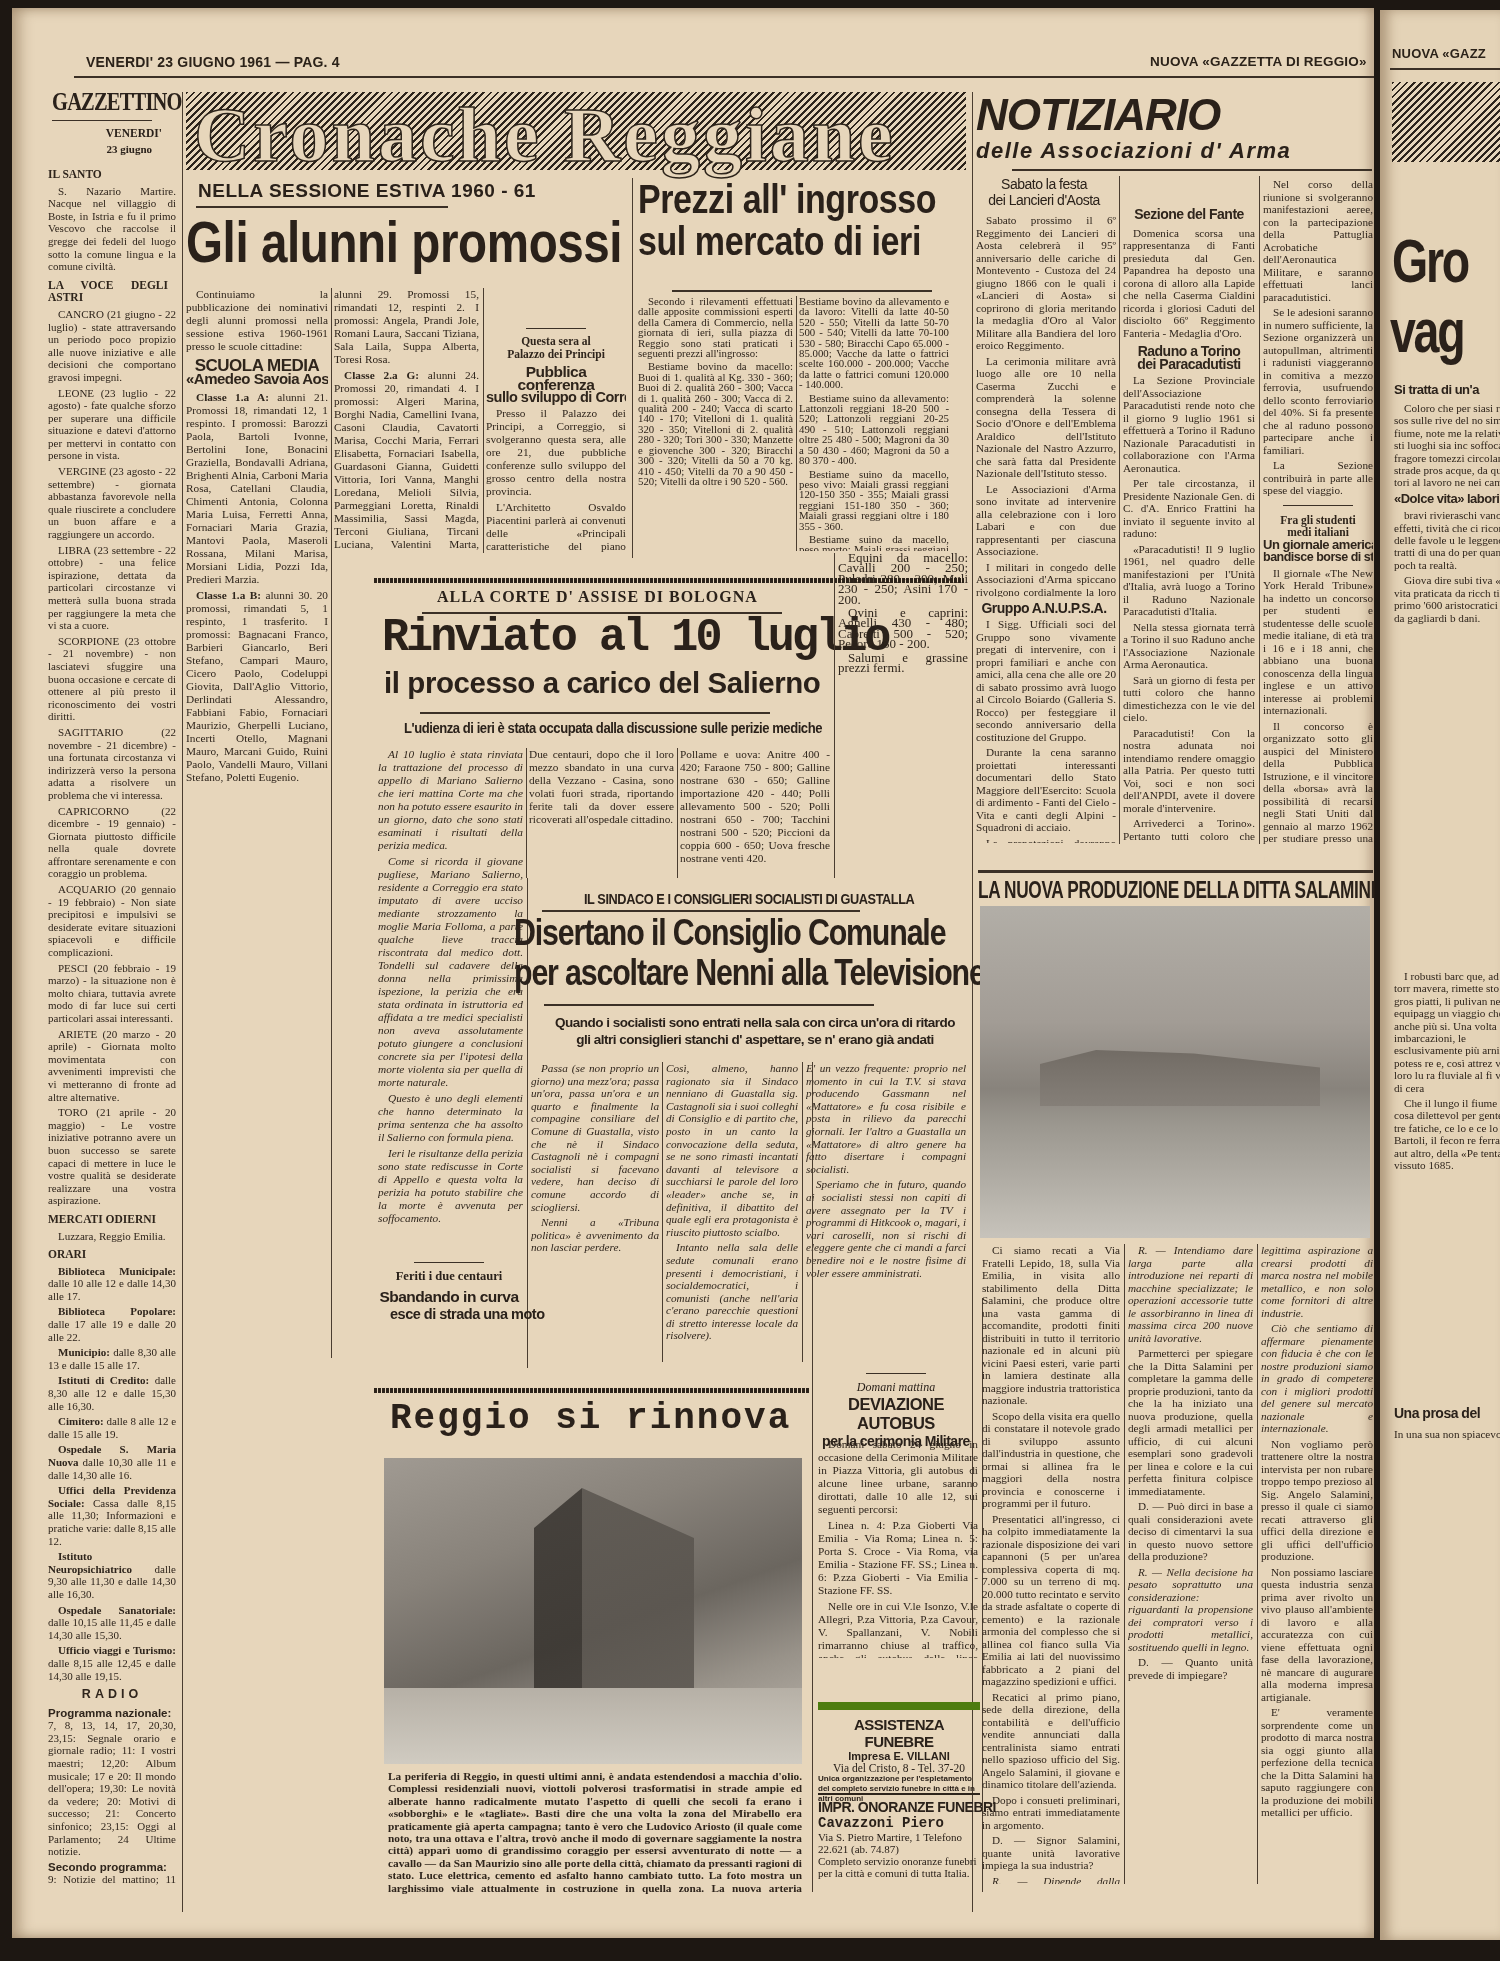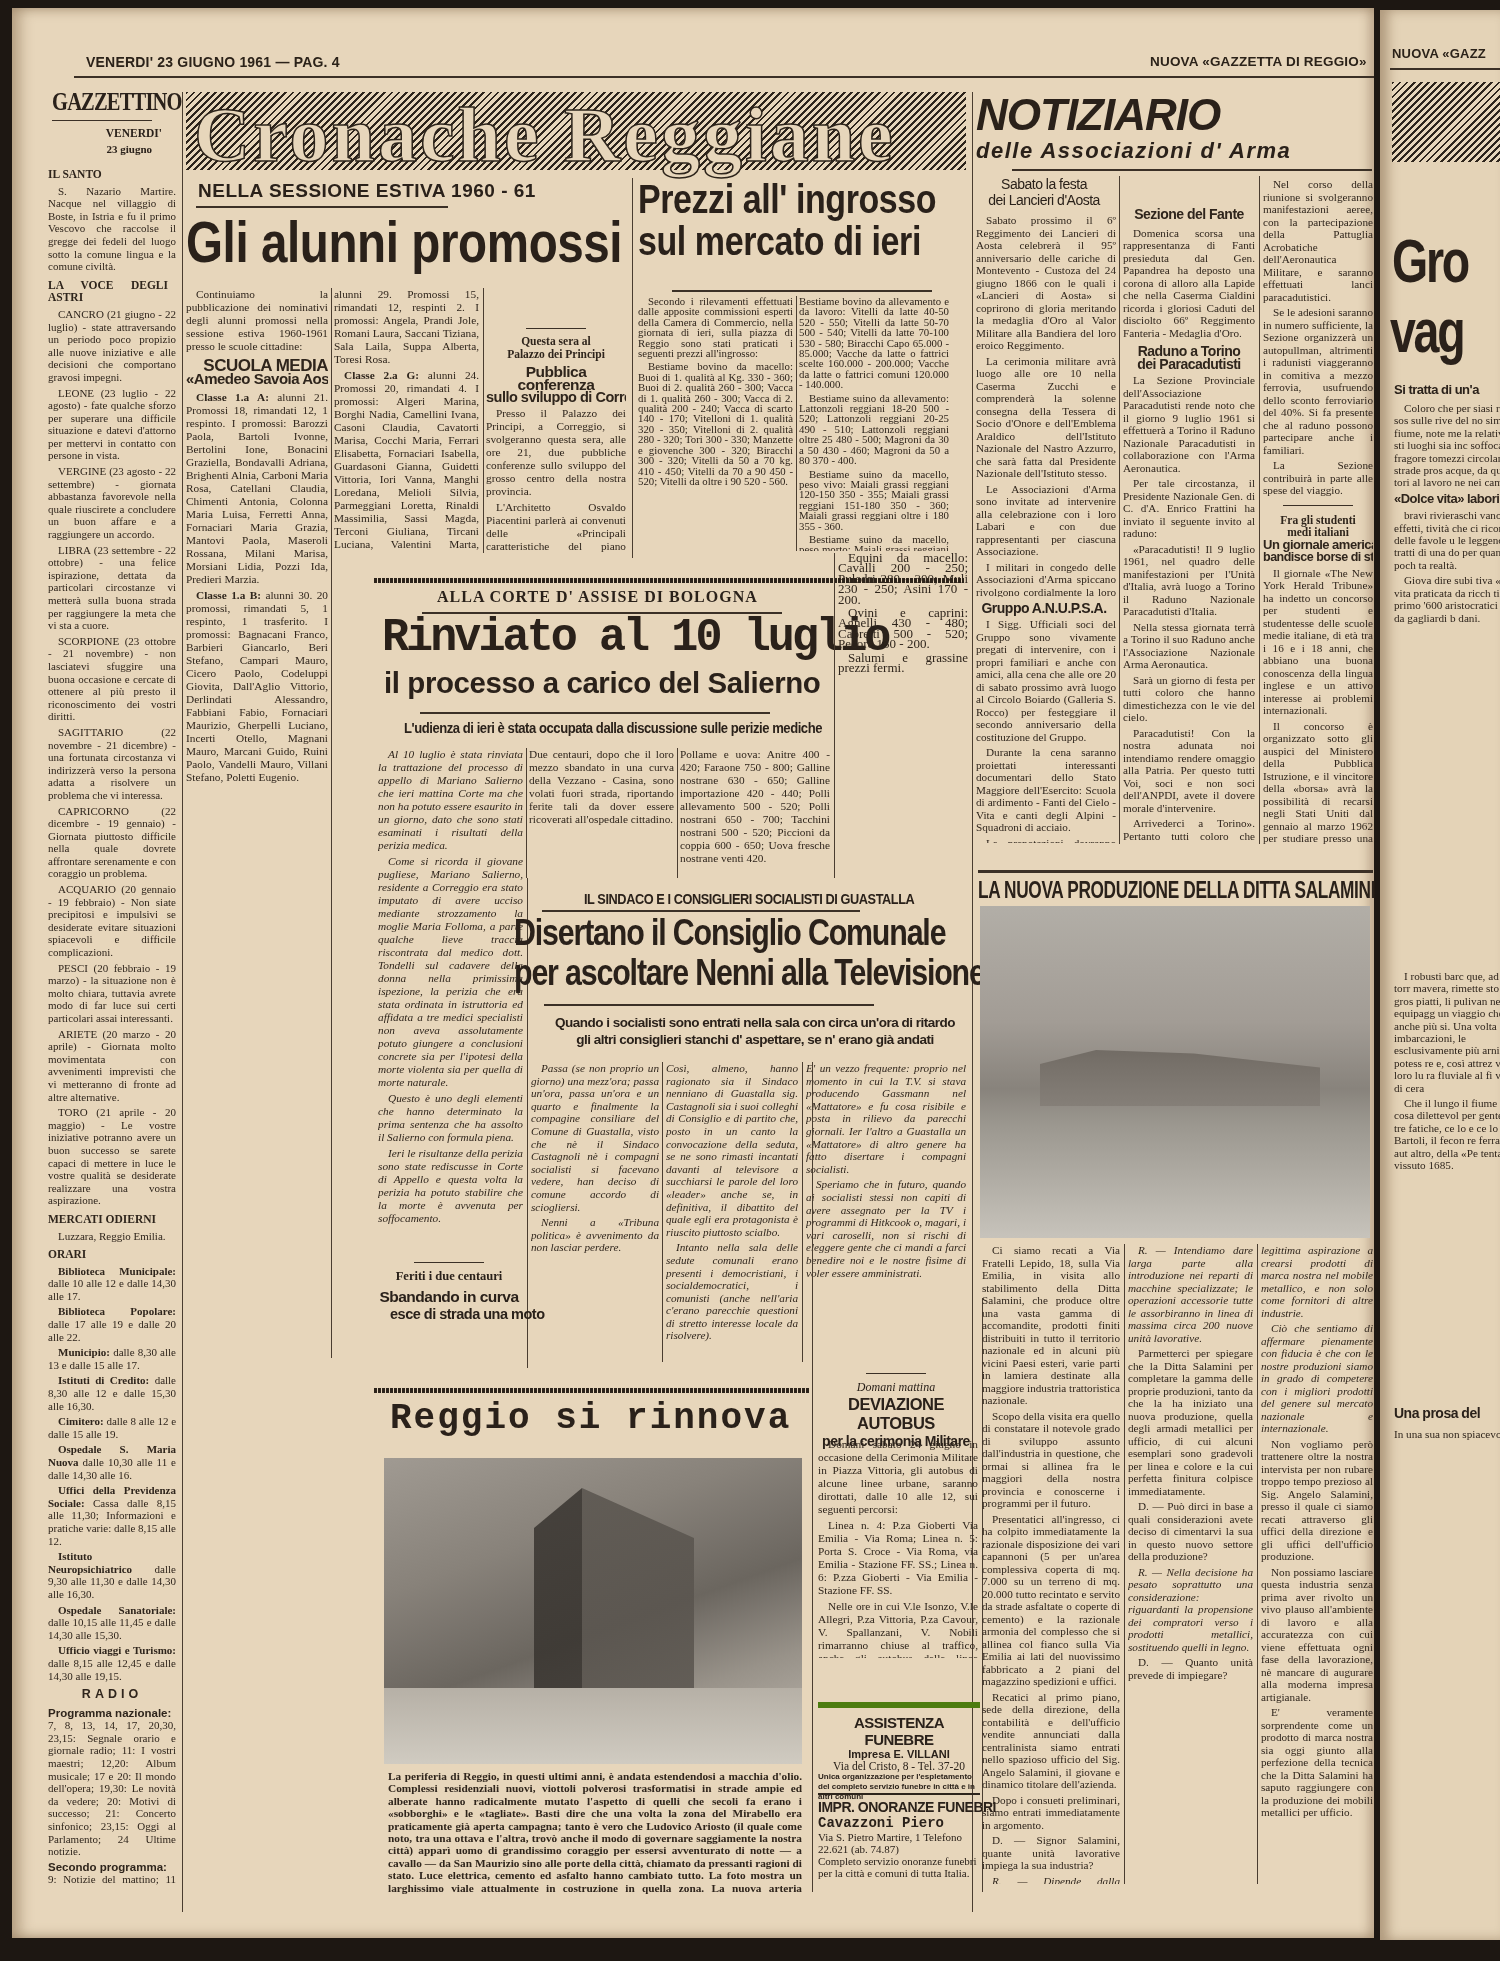--- a/index.html
+++ b/index.html
@@ -79,21 +79,21 @@
     <div class="hatch-text" style="position:absolute;left:8px;top:-2px;font-size:78px;letter-spacing:3px;white-space:nowrap;">Cronache Reggiane</div>
   </div>
   <div class="vrule" style="left:960px;top:84px;height:1820px;"></div>
 
   <div class="abs kicker" style="left:186px;top:172px;font-size:19px;letter-spacing:.5px;">NELLA SESSIONE ESTIVA 1960 - 61</div>
   <div class="rule" style="left:184px;top:198px;width:252px;height:1.5px;"></div>
   <div class="abs cond" style="left:174px;top:200px;font-size:58px;white-space:nowrap;transform:scaleX(.82);">Gli alunni promossi</div>
 
   <div class="col" style="left:174px;top:280px;width:142px;height:600px;font-size:11.3px;line-height:13px;">
     <p>Continuiamo la pubblicazione dei nominativi degli alunni promossi nella sessione estiva 1960-1961 presso le scuole cittadine:</p>
-    <div class="center cond" style="font-size:17px;margin:6px 0 0 0;transform:none;text-align:right;">SCUOLA MEDIA</div>
+    <div class="center cond" style="font-size:17px;margin:6px 0 0 0;transform:none;">SCUOLA MEDIA</div>
     <div class="center cond" style="font-size:15px;margin:0 0 6px 0;transform:none;white-space:nowrap;">«Amedeo Savoia Aosta»</div>
     <p><b>Classe 1.a A:</b> <span>alunni 21. Promossi 18, rimandati 12, 1 respinto. I promossi: Barozzi Paola, Bartoli Ivonne, Bertolini Ione, Bonacini Graziella, Bondavalli Adriana, Brighenti Alnia, Carboni Maria Rosa, Catellani Claudia, Chimenti Antonia, Colonna Maria Luisa, Ferretti Anna, Fornaciari Maria Grazia, Mantovi Paola, Maseroli Rossana, Milani Marisa, Morsiani Lidia, Pozzi Ida, Predieri Marzia.</span></p>
     <p><b>Classe 1.a B:</b> <span>alunni 30. 20 promossi, rimandati 5, 1 respinto, 1 trasferito. I promossi: Bagnacani Franco, Barbieri Giancarlo, Beri Stefano, Campari Mauro, Cicero Paolo, Codeluppi Giovita, Dall'Aglio Vittorio, Derlindati Alessandro, Fabbiani Fabio, Fornaciari Maurizio, Gherpelli Luciano, Incerti Otello, Magnani Mauro, Marcani Guido, Ruini Paolo, Vandelli Mauro, Villani Stefano, Poletti Eugenio.</span></p>
   </div>
   <div class="vrule" style="left:319px;top:280px;height:1070px;"></div>
   <div class="col" style="left:322px;top:280px;width:145px;height:265px;font-size:11.3px;line-height:13px;">
     <p style="text-indent:0">alunni 29. Promossi 15, rimandati 12, respinti 2. I promossi: Angela, Prandi Jole, Romani Laura, Saccani Tiziana, Sala Laila, Suppa Alberta, Toresi Rosa.</p>
     <p><b>Classe 2.a G:</b> <span>alunni 24. Promossi 20, rimandati 4. I promossi: Algeri Marina, Borghi Nadia, Camellini Ivana, Casoni Claudia, Cavatorti Marisa, Cocchi Maria, Ferrari Elisabetta, Fornaciari Isabella, Guardasoni Gianna, Guidetti Vittoria, Iori Vanna, Manghi Loredana, Melioli Silvia, Parmeggiani Loretta, Rinaldi Massimilia, Sassi Magda, Terconi Giuliana, Tircani Luciana, Valentini Marta, Zinani Edda.</span></p>
 
   </div>
@@ -204,21 +204,21 @@
     <div style="border-top:1.5px solid #3b3026;width:60px;margin:0 auto 6px;"></div>
     <div class="it" style="font-style:italic;font-size:12px;">Domani mattina</div>
     <div class="cond" style="font-size:16.5px;transform:none;">DEVIAZIONE AUTOBUS</div>
     <div class="cond" style="font-size:14px;transform:none;white-space:nowrap;">per la cerimonia Militare</div>
   </div>
   <div class="col" style="left:806px;top:1430px;width:160px;height:220px;font-size:11.3px;line-height:13px;">
     <p>Domani sabato 24 giugno in occasione della Cerimonia Militare in Piazza Vittoria, gli autobus di alcune linee urbane, saranno dirottati, dalle 10 alle 12, sui seguenti percorsi:</p>
     <p>Linea n. 4: P.za Gioberti Via Emilia - Via Roma; Linea n. 5: Porta S. Croce - Via Roma, via Emilia - Stazione FF. SS.; Linea n. 6: P.zza Gioberti - Via Emilia - Stazione FF. SS.</p>
     <p>Nelle ore in cui V.le Isonzo, V.le Allegri, P.za Vittoria, P.za Cavour, V. Spallanzani, V. Nobili rimarranno chiuse al traffico, anche gli autobus delle linee extraurbane saranno istradati su percorsi facenti comunque capo, sia in arrivo che in partenza, alla Stazione FF. SS.</p>
   </div>
-  <div class="abs" style="left:806px;top:1694px;width:162px;border-top:6px solid #4d7c0f;padding-top:6px;text-align:center;">
+  <div class="abs" style="left:806px;top:1694px;width:162px;border-top:8px solid #4d7c0f;padding-top:6px;text-align:center;">
     <div class="cond" style="font-size:15px;transform:none;">ASSISTENZA FUNEBRE</div>
     <div class="bold" style="font-family:'Liberation Sans',sans-serif;font-size:11px;">Impresa E. VILLANI</div>
     <div style="font-size:11.5px;">Via del Cristo, 8 - Tel. 37-20</div>
     <div class="bold" style="font-family:'Liberation Sans',sans-serif;font-size:8px;line-height:10px;text-align:left;">Unica organizzazione per l'espletamento del completo servizio funebre in città e in altri comuni</div>
   </div>
   <div class="abs" style="left:806px;top:1785px;width:162px;border-top:2px solid #2d241b;padding-top:4px;">
     <div class="cond" style="font-size:14px;transform:none;white-space:nowrap;">IMPR. ONORANZE FUNEBRI</div>
     <div style="font-family:Liberation Mono, monospace;font-weight:bold;font-size:14px;">Cavazzoni Piero</div>
     <div style="font-size:11px;line-height:12px;">Via S. Pietro Martire, 1 Telefono 22.621 (ab. 74.87)</div>
     <div style="font-size:11px;line-height:12px;">Completo servizio onoranze funebri per la città e comuni di tutta Italia.</div>

